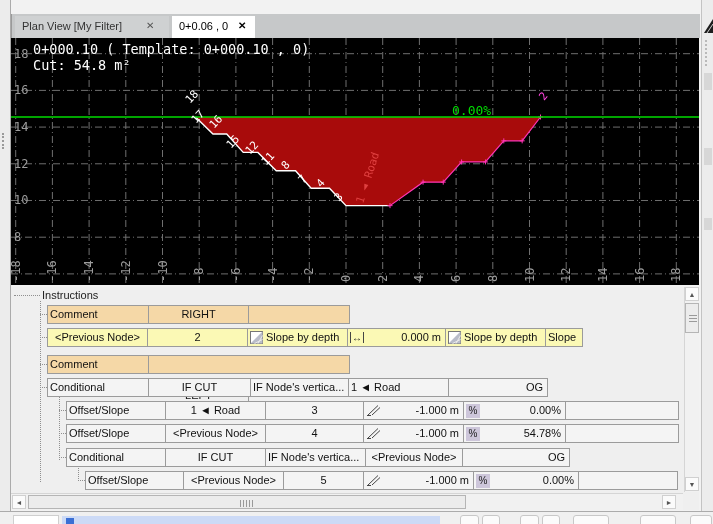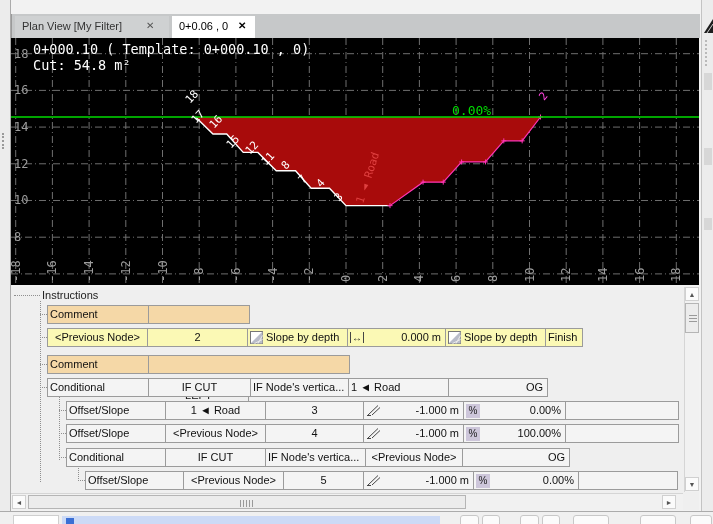--- a/index.html
+++ b/index.html
@@ -168,20 +168,21 @@
     <div class="dotline" style="left:3px;top:8px;width:26px;"></div>
     <div class="instr-title">Instructions</div>
 
     <div class="dotrail" style="left:29px;top:14px;height:181px;"></div>
     <div class="dotrail" style="left:48px;top:110px;height:63px;"></div>
     <div class="dotrail" style="left:67px;top:181px;height:13px;"></div>
     <div id="rows">
         <div class="dotline" style="left: 29px; top: 27px; width: 7px;"></div>
         <div class="irow" style="left: 36px; top: 18px; background: rgb(245, 216, 167);">
           <div class="icell l" style="width: 101px;">Comment</div>
+          <div class="icell c" style="width: 100px;">RIGHT</div>
           <div class="icell c" style="width: 100px;"></div>
         </div>
         <div class="dotline" style="left: 29px; top: 50px; width: 7px;"></div>
         <div class="irow" style="left: 36px; top: 41px; background: rgb(251, 249, 181);">
           <div class="icell c" style="width: 100px;">&lt;Previous Node&gt;</div>
           <div class="icell c" style="width: 100px;">2</div>
           <div class="icell l" style="width: 100px;">
             <svg class="ci" width="13" height="13" viewBox="0 0 13 13">
               <rect x="0.5" y="0.5" width="12" height="12" fill="#ffffff" stroke="#777"></rect>
               <path d="M12.5,0.5 L12.5,12.5 L0.5,12.5 Z" fill="#b9bcc9"></path>
@@ -194,21 +195,21 @@
             <span>0.000 m</span>
           </div>
           <div class="icell l" style="width: 100px;">
             <svg class="ci" width="13" height="13" viewBox="0 0 13 13">
               <rect x="0.5" y="0.5" width="12" height="12" fill="#ffffff" stroke="#777"></rect>
               <path d="M12.5,0.5 L12.5,12.5 L0.5,12.5 Z" fill="#b9bcc9"></path>
               <path d="M12.5,4.5 L8,12.5 M12.5,8.5 L4.5,12.5" stroke="#e9e9e9" stroke-width="1"></path>
             </svg>
             <span>Slope by depth</span>
           </div>
-          <div class="icell l" style="width: 36px;">Finish</div>
+          <div class="icell l" style="width: 36px;">Slope</div>
         </div>
         <div class="dotline" style="left: 29px; top: 77px; width: 7px;"></div>
         <div class="irow" style="left: 36px; top: 68px; background: rgb(245, 216, 167);">
           <div class="icell l" style="width: 101px;">Comment</div>
           <div class="icell c" style="width: 100px; margin-top: 31px;">LEFT</div>
           <div class="icell c" style="width: 100px;"></div>
         </div>
         <div class="dotline" style="left: 29px; top: 100px; width: 7px;"></div>
         <div class="irow" style="left: 36px; top: 91px; background: rgb(244, 244, 244);">
           <div class="icell l" style="width: 101px;">Conditional</div>
@@ -240,21 +241,21 @@
           <div class="icell c" style="width: 100px;">&lt;Previous Node&gt;</div>
           <div class="icell c" style="width: 98px;">4</div>
           <div class="icell sb" style="width: 100px;">
             <svg class="ci" width="15" height="13" viewBox="0 0 15 13">
               <path d="M1,11.5 L5,11.5 M2,11 L12,1.5 M6,11 L14,3.5" stroke="#444" stroke-width="1" fill="none"></path>
             </svg>
             <span>-1.000 m</span>
           </div>
           <div class="icell sb" style="width: 102px;">
             <span class="pctchip">%</span>
-            <span>100.00%</span>
+            <span>54.78%</span>
           </div>
           <div class="icell c" style="width: 112px;"></div>
         </div>
         <div class="dotline" style="left: 48px; top: 170px; width: 7px;"></div>
         <div class="irow" style="left: 55px; top: 161px; background: rgb(244, 244, 244);">
           <div class="icell l" style="width: 99px;">Conditional</div>
           <div class="icell c" style="width: 100px;">IF CUT</div>
           <div class="icell l" style="width: 100px;">IF Node's vertica...</div>
           <div class="icell c" style="width: 97px;">&lt;Previous Node&gt;</div>
           <div class="icell r" style="width: 106px;">OG</div>

